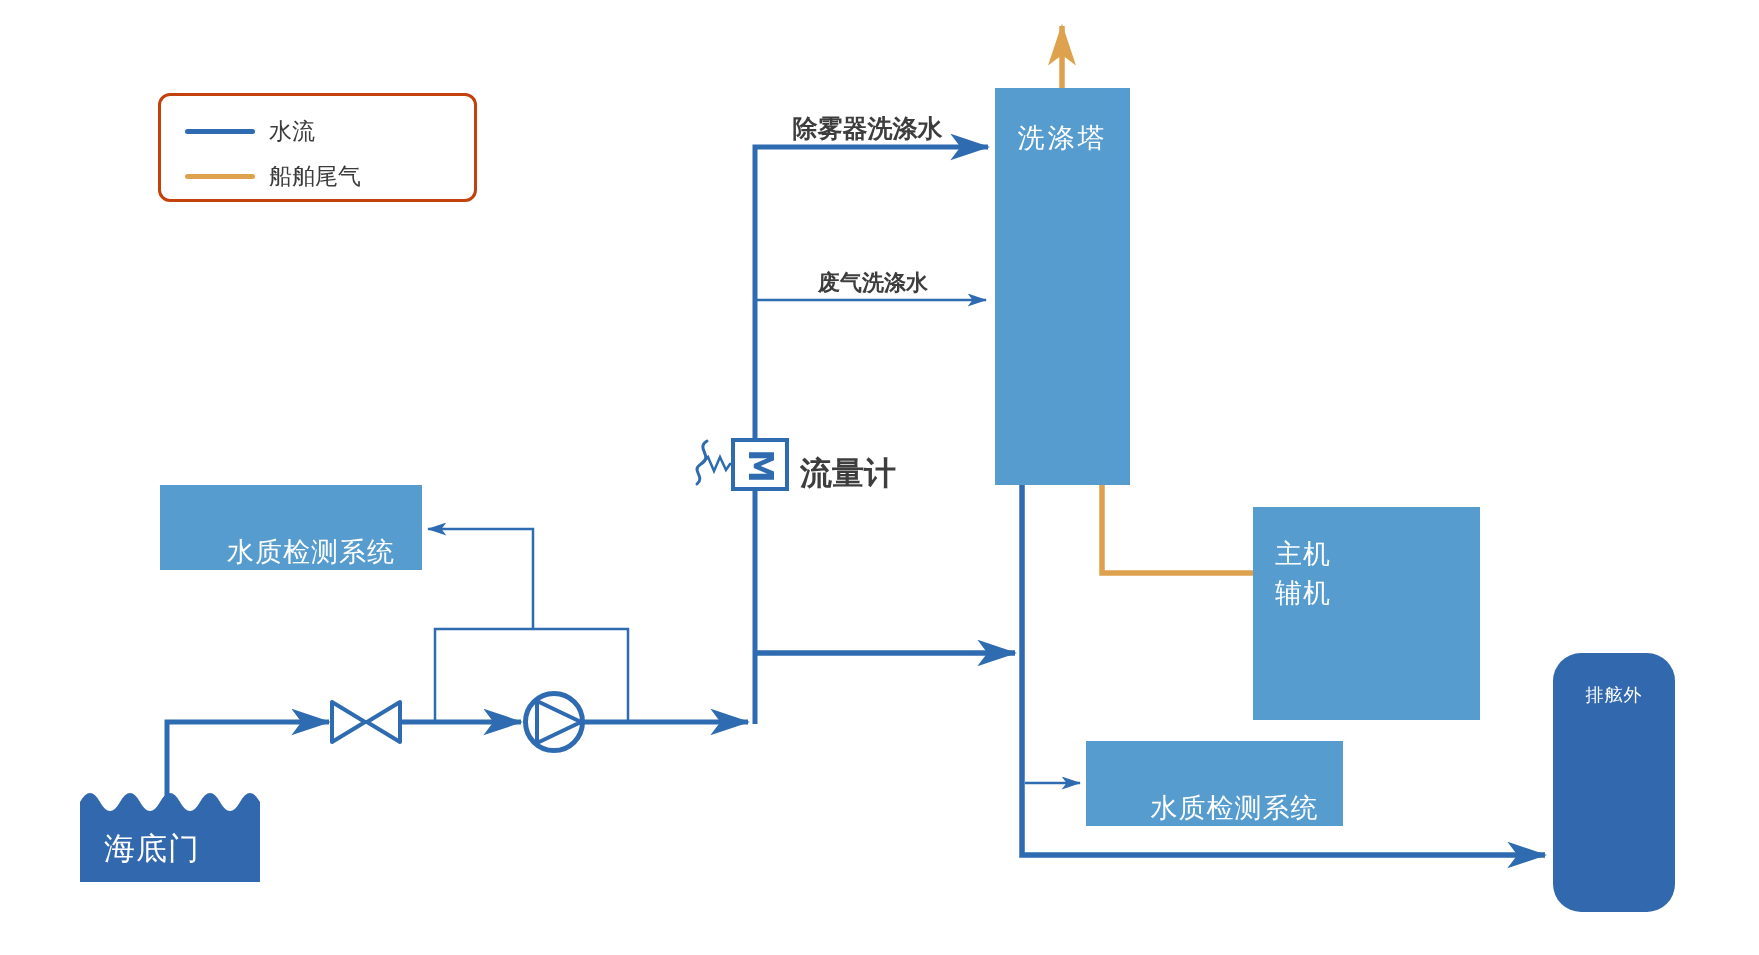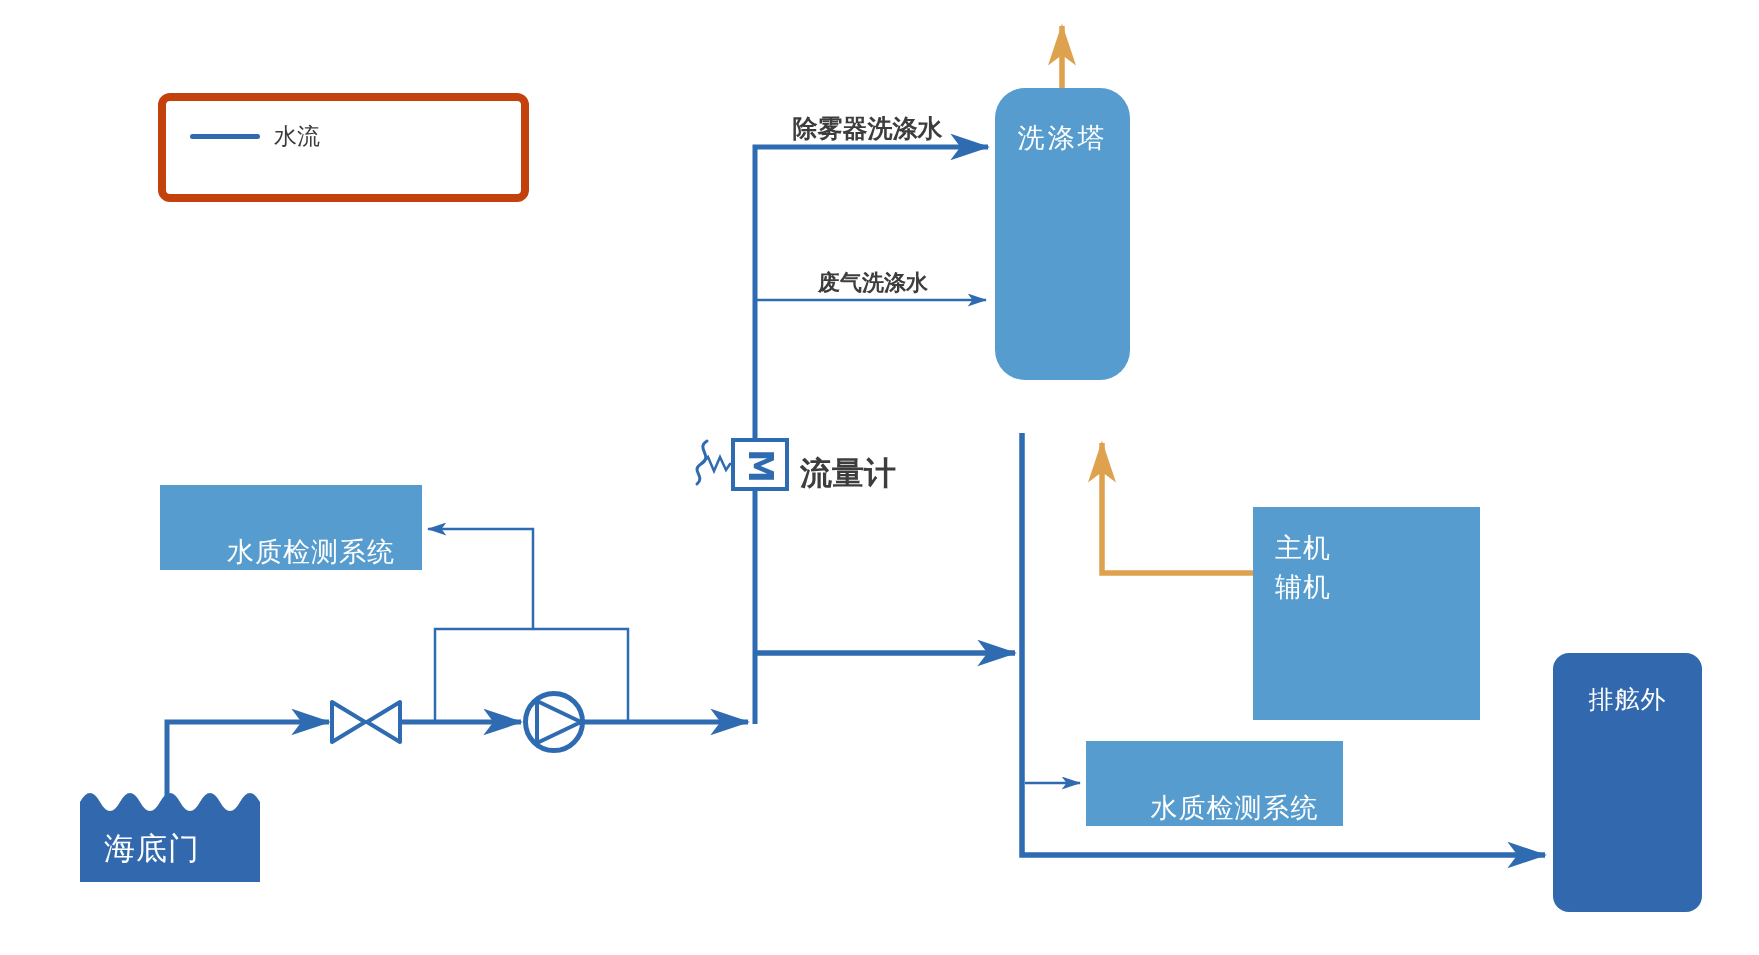--- a/index.html
+++ b/index.html
@@ -5,35 +5,35 @@
   html,body{margin:0;padding:0;background:#ffffff;}
   body{font-family:"DejaVu Sans","Liberation Sans",sans-serif;}
   #stage{position:relative;width:1759px;height:955px;background:#ffffff;overflow:hidden;}
   #pipes{position:absolute;left:0;top:0;width:1759px;height:955px;}
 
   .box{position:absolute;box-sizing:border-box;color:#ffffff;}
   .light-box{background:#569CCE;}
   .dark-box{background:#3168AE;}
   .center-text{display:flex;align-items:flex-end;justify-content:center;padding-left:40px;}
 
-  .tower{left:995px;top:88px;width:135px;height:292px;
+  .tower{left:995px;top:88px;width:135px;height:397px;
          display:flex;justify-content:center;align-items:flex-start;
-         padding-top:32px;font-size:27px;letter-spacing:3px;border-radius:30px;}
+         padding-top:32px;font-size:27px;letter-spacing:3px;}
   .wq-left{left:160px;top:485px;width:262px;height:85px;font-size:27px;letter-spacing:1px;}
   .wq-bottom{left:1086px;top:741px;width:257px;height:85px;font-size:27px;letter-spacing:1px;}
   .engines{left:1253px;top:507px;width:227px;height:213px;
-           padding:21px 0 0 22px;font-size:27px;line-height:39px;letter-spacing:1px;}
-  .overboard{left:1553px;top:653px;width:149px;height:259px;border-radius:16px;
+           padding:28px 0 0 22px;font-size:27px;line-height:39px;letter-spacing:1px;font-family:Liberation Serif, serif;}
+  .overboard{left:1553px;top:653px;width:122px;height:259px;border-radius:28px;
              display:flex;justify-content:center;align-items:flex-start;
-             padding-top:30px;font-size:25px;letter-spacing:1px;}
+             padding-top:30px;font-size:18px;letter-spacing:1px;}
   .seachest-label{position:absolute;left:80px;top:828px;width:144px;text-align:center;
                   color:#ffffff;font-size:31px;font-weight:500;letter-spacing:1px;}
 
-  .legend{position:absolute;left:158px;top:93px;width:371px;height:109px;
-          border:8px solid #c2410c;border-radius:12px;background:#ffffff;
+  .legend{position:absolute;left:158px;top:93px;width:319px;height:109px;
+          border:3px solid #c2410c;border-radius:12px;background:#ffffff;
           box-sizing:border-box;display:flex;flex-direction:column;
           justify-content:flex-start;padding:22px 0 0 24px;gap:19px;}
   .legend-row{display:flex;align-items:center;gap:14px;height:26px;}
   .legend-swatch{width:70px;height:5px;border-radius:3px;}
   .swatch-water{background:#2E6BB0;}
   .swatch-exhaust{background:#DEA24E;}
   .legend-label{font-size:23px;color:#3b3b3b;}
 
   .pipe-label{position:absolute;color:#3d3d3d;font-weight:700;white-space:nowrap;}
   .lbl-demister{left:760px;top:112px;width:215px;text-align:center;font-size:25px;}
@@ -100,20 +100,24 @@
       <path d="M 707 441 C 695 448 714 456 701 464 C 690 471 706 476 697 484" fill="none" stroke="#2E6BB0" stroke-width="3" stroke-linecap="round"></path>
       <polyline points="701,464 708,457 714,471 720,457 726,470 730,464 733,464" fill="none" stroke="#2E6BB0" stroke-width="2.5"></polyline>
     </g>
   </svg>
 
   <div class="legend">
     <div class="legend-row">
       <div class="legend-swatch swatch-water"></div>
       <div class="legend-label">水流</div>
     </div>
+    <div class="legend-row">
+      <div class="legend-swatch swatch-exhaust"></div>
+      <div class="legend-label">船舶尾气</div>
+    </div>
   </div>
 
   <div class="box light-box tower">
     <span>洗涤塔</span>
   </div>
 
   <div class="box light-box wq-left center-text">
     <span>水质检测系统</span>
   </div>
 

